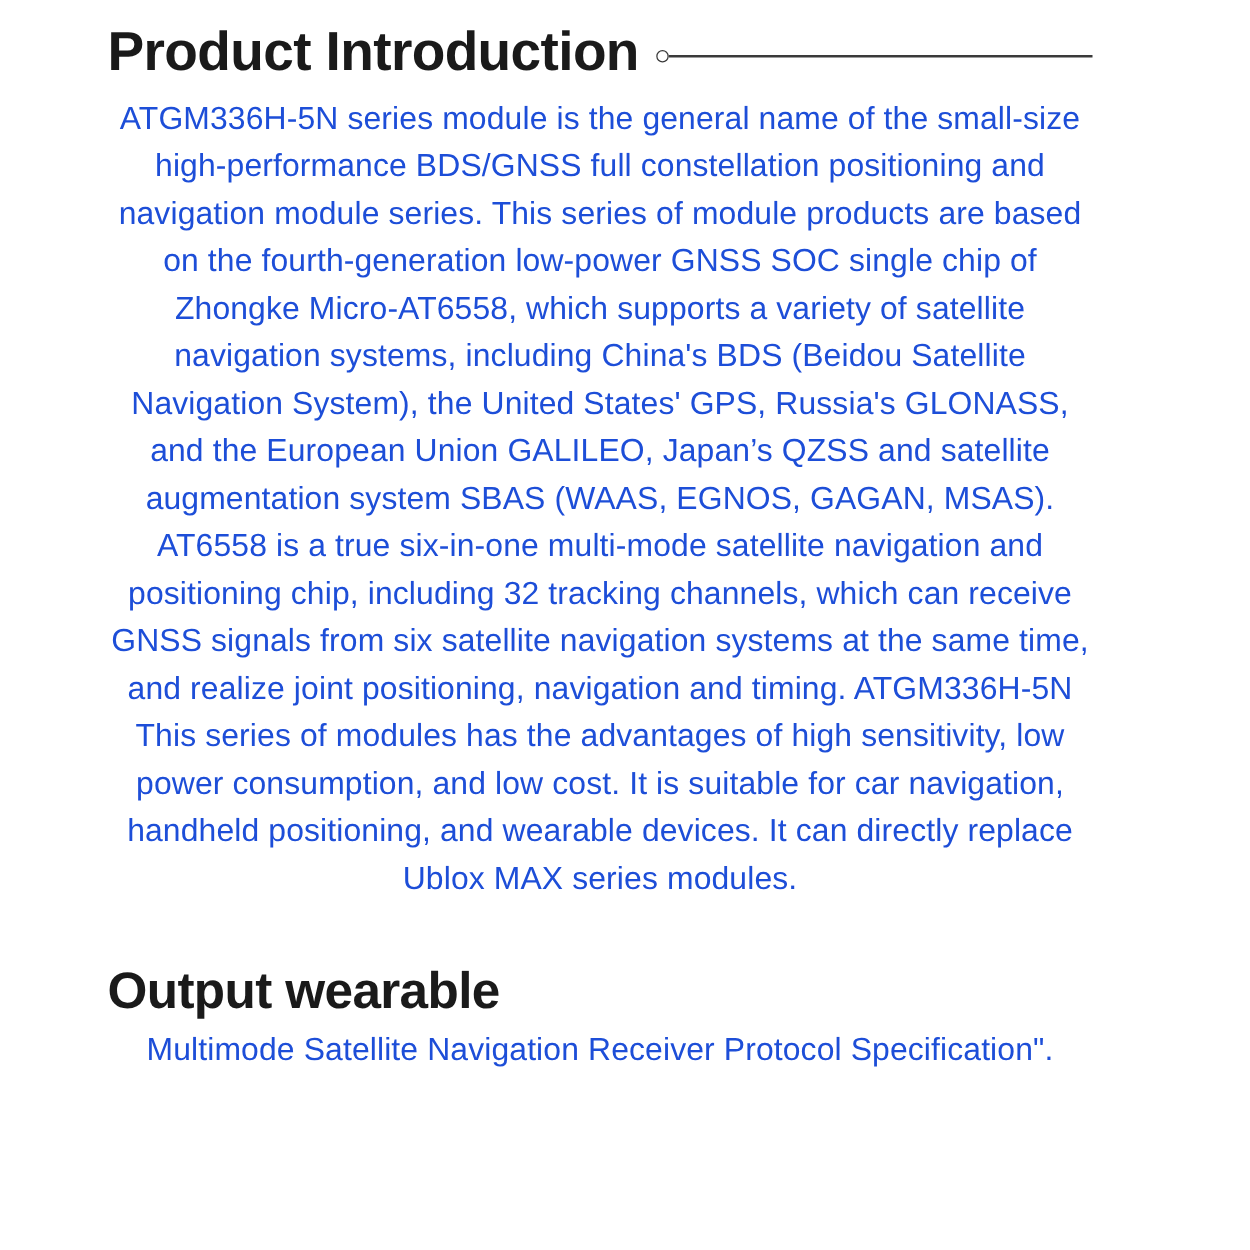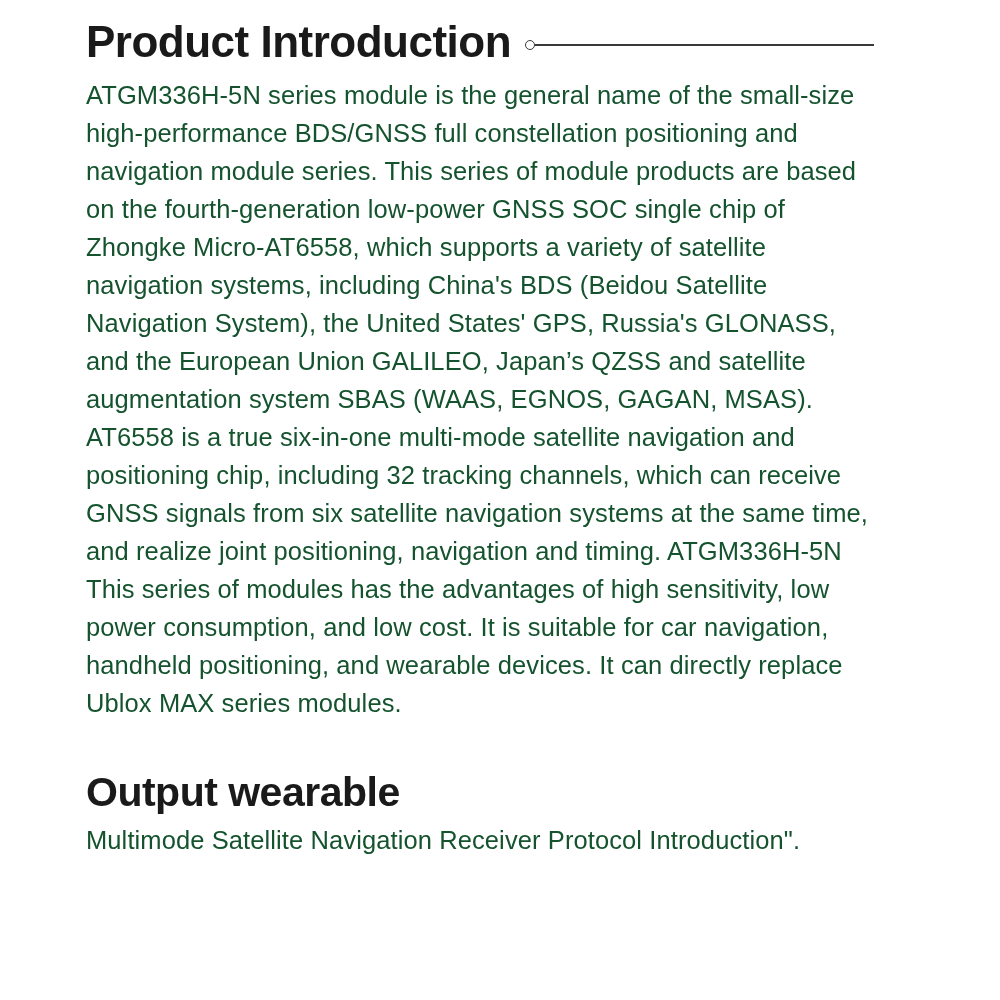--- a/index.html
+++ b/index.html
@@ -56,24 +56,25 @@
   }
   .heading-rule .line {
     flex: 1 1 auto;
     height: 1.6px;
     background: #3a3a3a;
   }
 
   .body-text {
     font-size: 25.5px;
     line-height: 38px;
-    color: #14532d;
+    color: #1d4ed8;
     letter-spacing: 0.1px;
     margin: 8px 0 0 0;
     max-width: 830px;
+    text-align: center;
   }
 
   #intro-body {
     margin-top: 10px;
   }
 
   .section-two {
     margin-top: 48px;
   }
 
@@ -103,17 +104,17 @@
   </div>
 
   <p class="body-text" id="intro-body">ATGM336H-5N series module is the general name of the small-size high-performance BDS/GNSS full constellation positioning and navigation module series. This series of module products are based on the fourth-generation low-power GNSS SOC single chip of Zhongke Micro-AT6558, which supports a variety of satellite navigation systems, including China's BDS (Beidou Satellite Navigation System), the United States' GPS, Russia's GLONASS, and the European Union GALILEO, Japan’s QZSS and satellite augmentation system SBAS (WAAS, EGNOS, GAGAN, MSAS). AT6558 is a true six-in-one multi-mode satellite navigation and positioning chip, including 32 tracking channels, which can receive GNSS signals from six satellite navigation systems at the same time, and realize joint positioning, navigation and timing. ATGM336H-5N This series of modules has the advantages of high sensitivity, low power consumption, and low cost. It is suitable for car navigation, handheld positioning, and wearable devices. It can directly replace Ublox MAX series modules.</p>
 
   <div class="section-two">
     <div class="section-heading-row">
       <h2 class="section-heading">Output wearable</h2>
     </div>
 
     <div class="body-text" id="protocol-body">
-      <span class="indent-line">Multimode Satellite Navigation Receiver Protocol Introduction".</span>
+      <span class="indent-line">Multimode Satellite Navigation Receiver Protocol Specification".</span>
     </div>
   </div>
 
 </div>
 
 </body></html>

